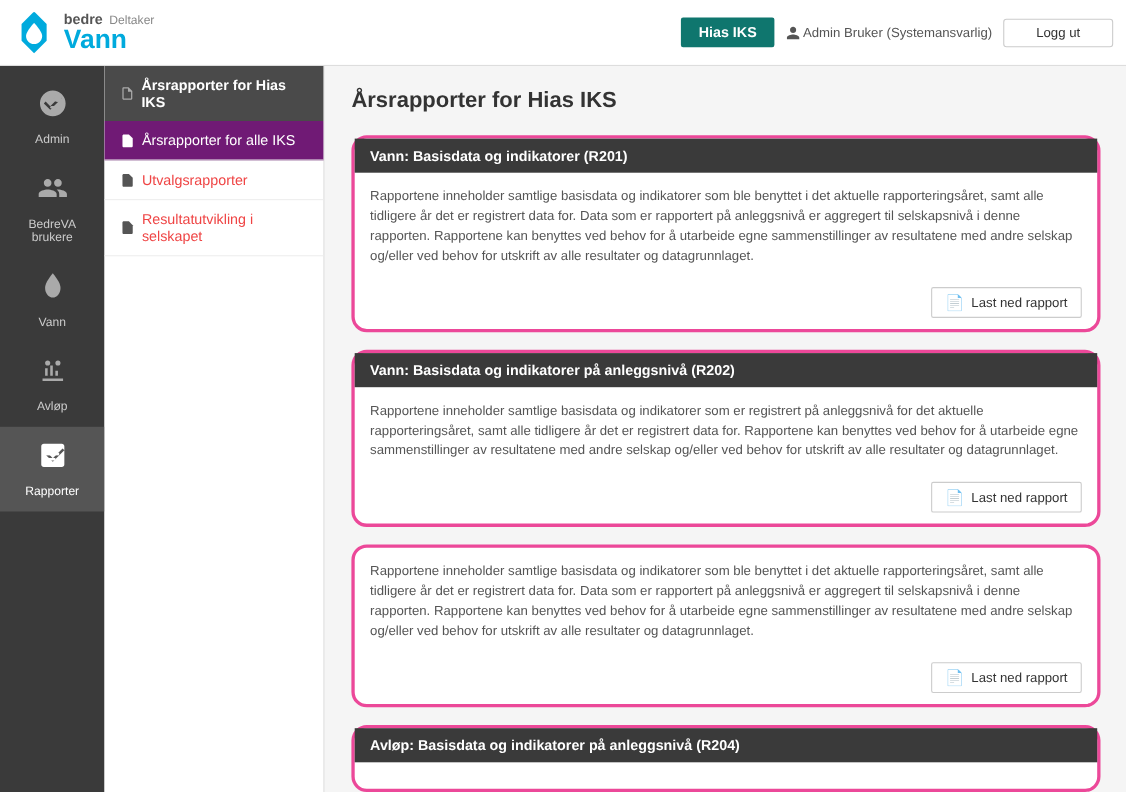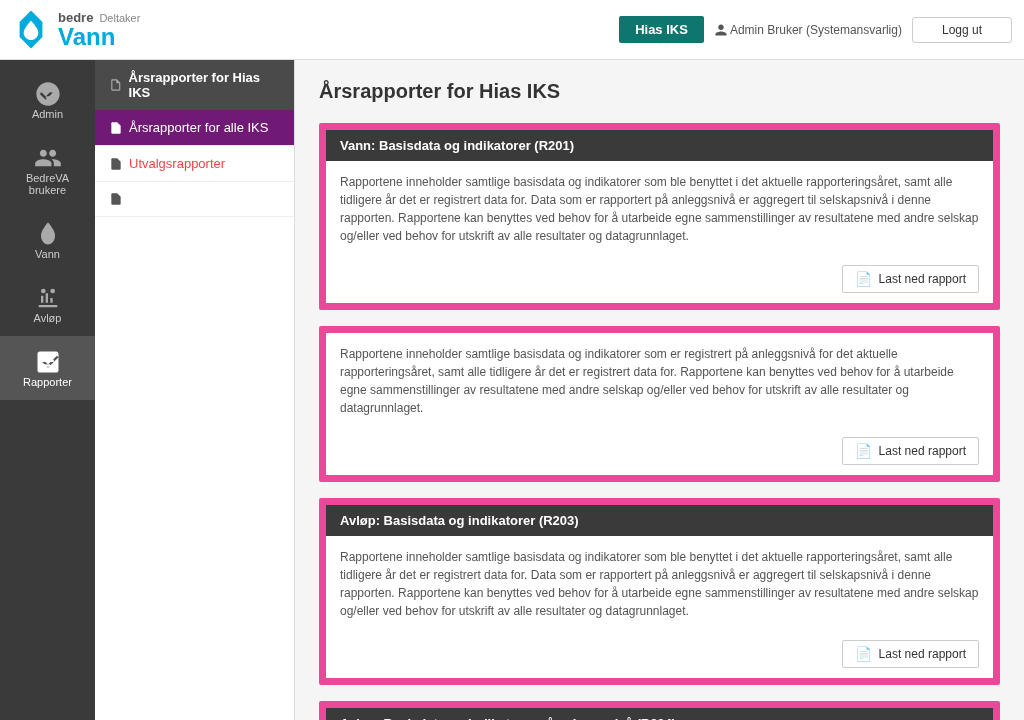--- a/index.html
+++ b/index.html
@@ -34,21 +34,21 @@
     .main-layout { display: flex; flex: 1; overflow: hidden; }
 
     
     .sidebar {
       width: 95px; background: #3a3a3a; display: flex;
       flex-direction: column; align-items: center; padding-top: 8px;
     }
     .sidebar-item {
       display: flex; flex-direction: column; align-items: center;
       padding: 12px 8px; cursor: pointer; width: 100%; color: #ccc;
-      font-size: 11px; gap: 0;
+      font-size: 11px; gap: 13px;
     }
     .sidebar-item.active { background: #555; color: white; }
     .sidebar-item svg { width: 28px; height: 28px; fill: #aaa; }
     .sidebar-item.active svg { fill: white; }
     .sidebar-item span { text-align: center; }
 
     
     .sub-sidebar {
       width: 200px; background: #fff; border-right: 1px solid #ddd;
       padding: 0;
@@ -69,22 +69,22 @@
     
     .content {
       flex: 1; overflow-y: auto; padding: 20px 24px; background: #f5f5f5;
     }
     .content-title {
       font-size: 20px; font-weight: bold; color: #333; margin-bottom: 20px;
     }
 
     
     .report-card {
-      background: #fff; border: 7px solid #ec4899; margin-bottom: 16px;
-      border-radius: 2px;
+      background: #fff; border: 3px solid #ec4899; margin-bottom: 16px;
+      border-radius: 14px;
     }
     .report-card-header {
       background: #3a3a3a; color: white; padding: 8px 14px;
       font-size: 13px; font-weight: bold;
     }
     .report-card-body { padding: 12px 14px; }
     .report-card-body p { font-size: 12px; color: #555; line-height: 1.5; }
     .report-card-footer {
       display: flex; justify-content: flex-end; padding: 8px 14px 10px;
     }
@@ -189,52 +189,53 @@
     <div class="sub-sidebar-item">
       <svg viewBox="0 0 24 24">
           <path d="M14 2H6c-1.1 0-2 .9-2 2v16c0 1.1.9 2 2 2h12c1.1 0 2-.9 2-2V8l-6-6z"></path>
         </svg>
       <span>Utvalgsrapporter</span>
     </div>
     <div class="sub-sidebar-item">
       <svg viewBox="0 0 24 24">
           <path d="M14 2H6c-1.1 0-2 .9-2 2v16c0 1.1.9 2 2 2h12c1.1 0 2-.9 2-2V8l-6-6z"></path>
         </svg>
+      <span>Resultatutvikling i selskapet</span>
     </div>
   </div>
 
   <div class="content">
     <h1 class="content-title">Årsrapporter for Hias IKS</h1>
 
     <div id="reports-container">
         <div class="report-card">
       <div class="report-card-header">Vann: Basisdata og indikatorer (R201)</div>
       <div class="report-card-body">
         <p>Rapportene inneholder samtlige basisdata og indikatorer som ble benyttet i det aktuelle rapporteringsåret, samt alle tidligere år det er registrert data for. Data som er rapportert på anleggsnivå er aggregert til selskapsnivå i denne rapporten. Rapportene kan benyttes ved behov for å utarbeide egne sammenstillinger av resultatene med andre selskap og/eller ved behov for utskrift av alle resultater og datagrunnlaget.</p>
       </div>
       <div class="report-card-footer">
         <button class="download-btn">
           <span class="download-icon">📄</span>
           <span>Last ned rapport</span>
         </button>
       </div>
     </div>
         <div class="report-card">
+      <div class="report-card-header">Vann: Basisdata og indikatorer på anleggsnivå (R202)</div>
       <div class="report-card-body">
         <p>Rapportene inneholder samtlige basisdata og indikatorer som er registrert på anleggsnivå for det aktuelle rapporteringsåret, samt alle tidligere år det er registrert data for. Rapportene kan benyttes ved behov for å utarbeide egne sammenstillinger av resultatene med andre selskap og/eller ved behov for utskrift av alle resultater og datagrunnlaget.</p>
       </div>
       <div class="report-card-footer">
         <button class="download-btn">
           <span class="download-icon">📄</span>
           <span>Last ned rapport</span>
         </button>
       </div>
     </div>
         <div class="report-card">
-      <div class="report-card-header">Avløp: Basisdata og indikatorer (R203)</div>
       <div class="report-card-body">
         <p>Rapportene inneholder samtlige basisdata og indikatorer som ble benyttet i det aktuelle rapporteringsåret, samt alle tidligere år det er registrert data for. Data som er rapportert på anleggsnivå er aggregert til selskapsnivå i denne rapporten. Rapportene kan benyttes ved behov for å utarbeide egne sammenstillinger av resultatene med andre selskap og/eller ved behov for utskrift av alle resultater og datagrunnlaget.</p>
       </div>
       <div class="report-card-footer">
         <button class="download-btn">
           <span class="download-icon">📄</span>
           <span>Last ned rapport</span>
         </button>
       </div>
     </div>

